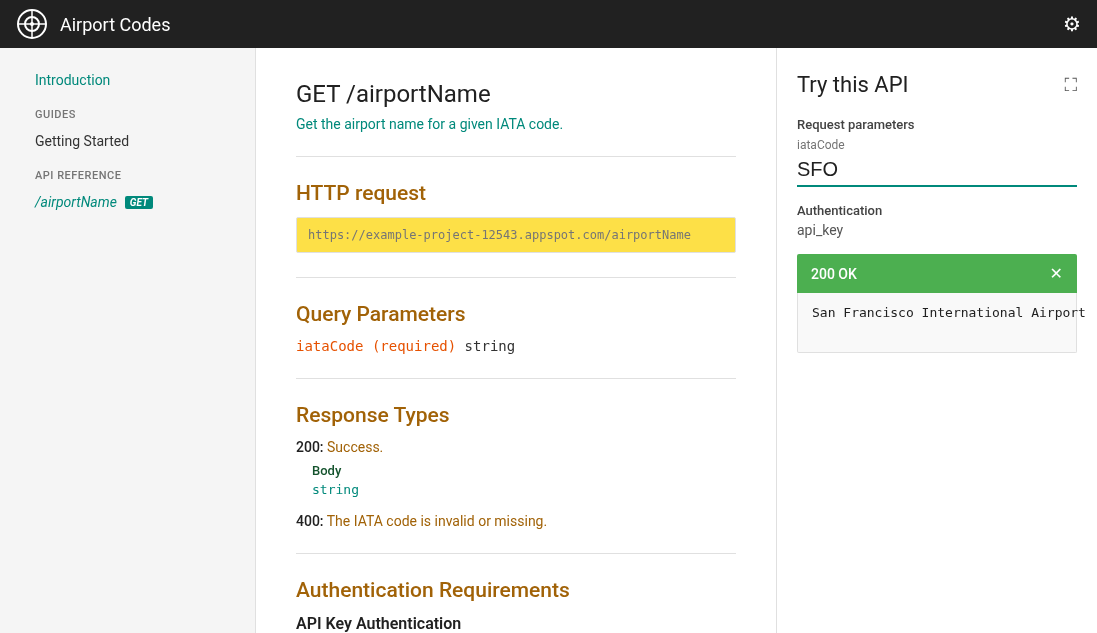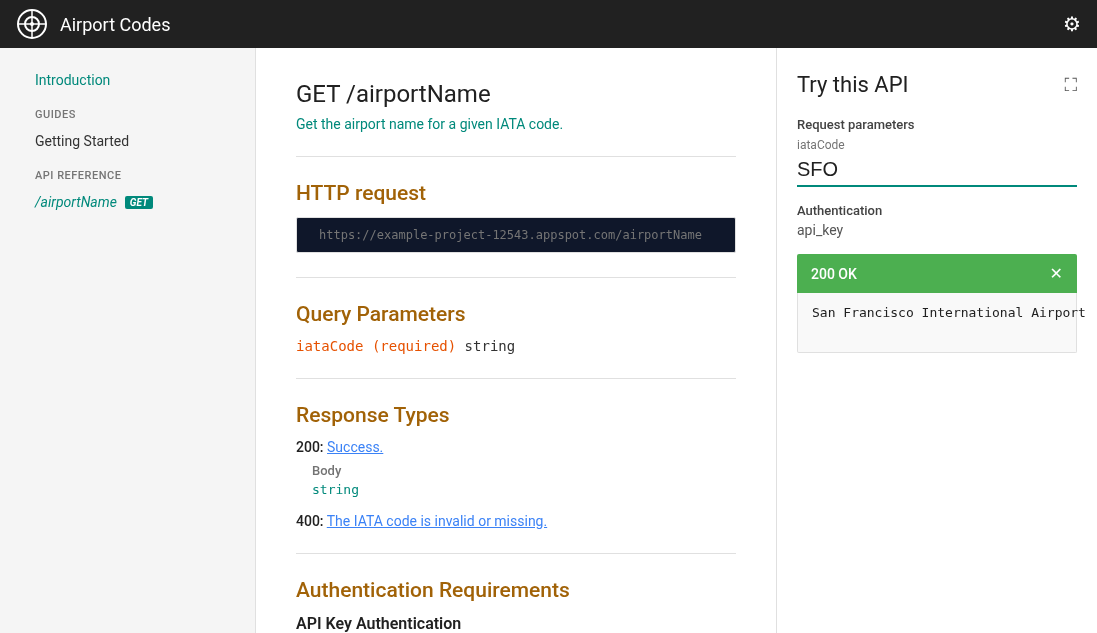--- a/index.html
+++ b/index.html
@@ -115,50 +115,50 @@
       border-top: 1px solid #e0e0e0;
       margin: 24px 0;
     }
     .section-title {
       font-size: 21px;
       font-weight: 500;
       color: #a16207;
       margin-bottom: 12px;
     }
     .http-url-box {
-      background: #0f172a;
+      background: #fde047;
       border: 1px solid #e0e0e0;
-      padding: 10px 22px;
+      padding: 10px 11px;
       font-family: monospace;
       font-size: 12px;
       color: #757575;
       border-radius: 2px;
     }
     .query-param {
       font-family: monospace;
       font-size: 14px;
     }
     .param-name { color: #e65100; }
     .param-required { color: #e65100; }
     .param-type { color: #333; }
     .response-code {
       font-size: 14px;
       color: #212121;
       margin-bottom: 8px;
     }
     .response-code span.code-num { font-weight: 500; }
-    .response-code span.code-desc { color: #3b82f6; text-decoration: underline; }
+    .response-code span.code-desc { color: #a16207; }
     .body-section {
       margin-left: 16px;
       margin-bottom: 16px;
     }
     .body-label {
       font-size: 13px;
       font-weight: 500;
-      color: #737373;
+      color: #14532d;
       margin-bottom: 4px;
     }
     .body-type {
       font-family: monospace;
       font-size: 13px;
       color: #00897b;
     }
     .auth-section-title {
       font-size: 16px;
       font-weight: 600;

